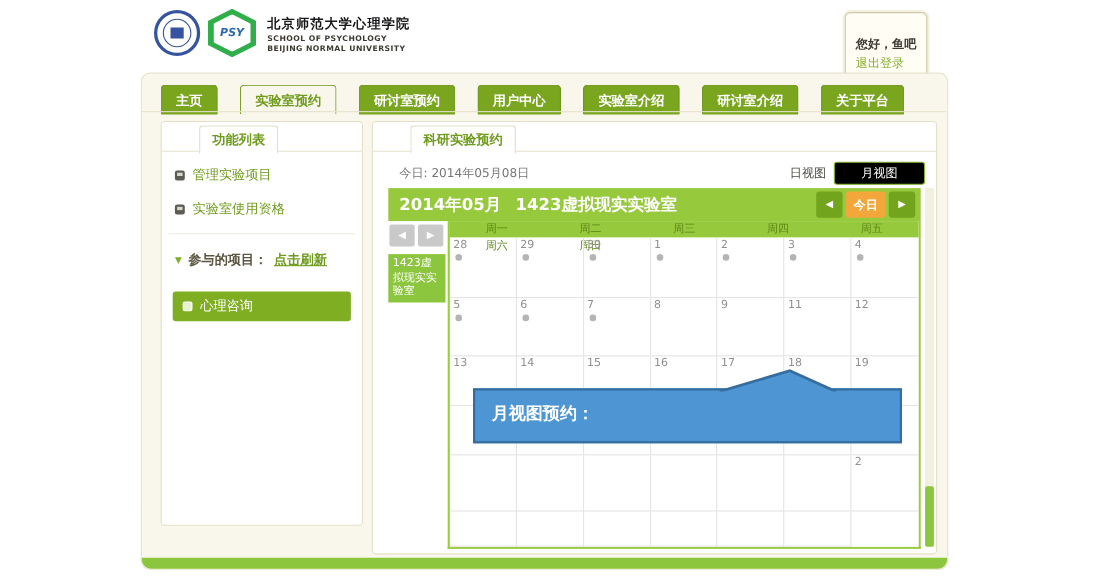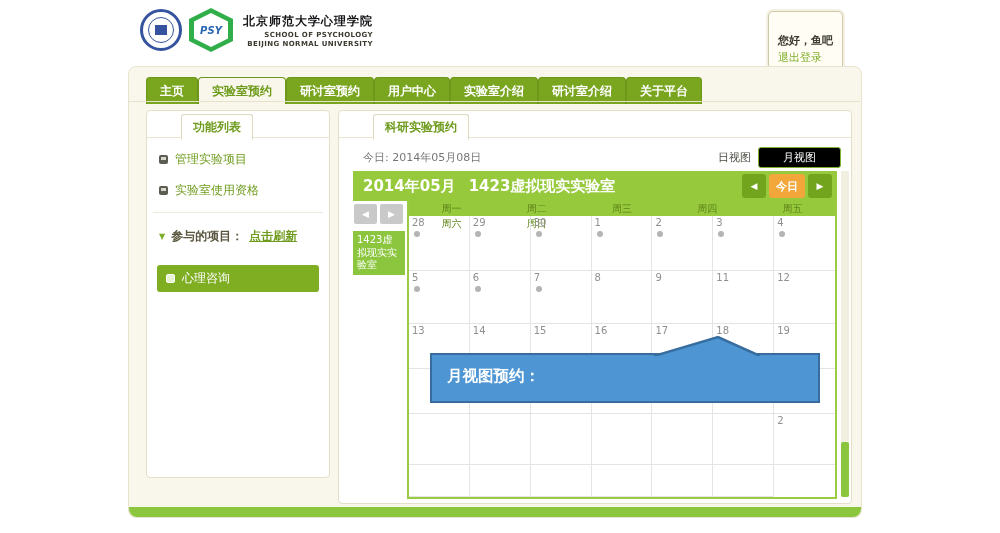--- a/index.html
+++ b/index.html
@@ -15,36 +15,36 @@
           display:flex; align-items:center; justify-content:center; }
   .seal-core { width:12px; height:10px; background:#35539e; }
   .hex { position:absolute; left:189px; top:8px; width:44px; height:44px;
          clip-path:polygon(50% 0,100% 25%,100% 75%,50% 100%,0 75%,0 25%); background:#2fae49;
          display:flex; align-items:center; justify-content:center; }
   .hex-in { width:34px; height:34px; clip-path:polygon(50% 0,100% 25%,100% 75%,50% 100%,0 75%,0 25%);
          background:#fff; display:flex; align-items:center; justify-content:center;
          font-size:10px; font-weight:bold; color:#2a67b1; font-style:italic; }
   .org { position:absolute; left:243px; top:13px; }
   .org-cn { font-size:12px; font-weight:bold; color:#17171a; letter-spacing:1px; }
-  .org-en { font-size:7px; font-weight:bold; color:#3c3a30; letter-spacing:.4px; margin-top:1px;text-align:right; }
+  .org-en { font-size:7px; font-weight:bold; color:#3c3a30; letter-spacing:.4px; margin-top:1px; }
   .big-title { position:absolute; left:353px; top:13px; font-size:25px; font-weight:600;
          color:#3f3f3f; letter-spacing:3px; }
   .user-box { position:absolute; left:768px; top:11px; min-width:70px; background:#fffdf4;
          border:1px solid #cfc9ac; border-radius:5px; padding:21px 9px; box-shadow:0 0 0 2px #f4f1e2; }
   .user-box .greet { font-size:11px; font-weight:bold; color:#3a3a32; white-space:nowrap; }
   .user-box .logout { font-size:11px; color:#7fae2b; margin-top:2px; cursor:pointer; }
 
   
   .wrapper { position:absolute; left:128px; top:66px; width:734px; height:452px;
          background:#f9f7eb; border:1px solid #e7e3cf; border-radius:8px; }
   .green-bar { position:absolute; left:0; right:0; bottom:0; height:10px; background:#8cc63e;
          border-radius:0 0 8px 8px; }
 
   
-  .tabbar { position:absolute; left:146px; top:77px; display:flex; gap:0; }
+  .tabbar { position:absolute; left:146px; top:77px; display:flex; gap:20px; }
   .tab { background:#79a51f; color:#fff; border:1px solid #6d961c; border-bottom:none;
          border-radius:4px 4px 0 0; padding:5px 13px 4px; font-size:12px; font-weight:bold;
          cursor:pointer; white-space:nowrap; }
   .tab.active { background:#f9f7eb; color:#6f9c1e; }
   .tabline { position:absolute; left:129px; top:101px; width:731px; height:1px; background:#e6e2cc; }
 
   
   .panel { position:absolute; background:#fff; border:1px solid #e3dfc8; border-radius:4px; }
   .sidebar { left:146px; top:110px; width:184px; height:368px; }
   .mainpanel { left:338px; top:110px; width:514px; height:394px; }

